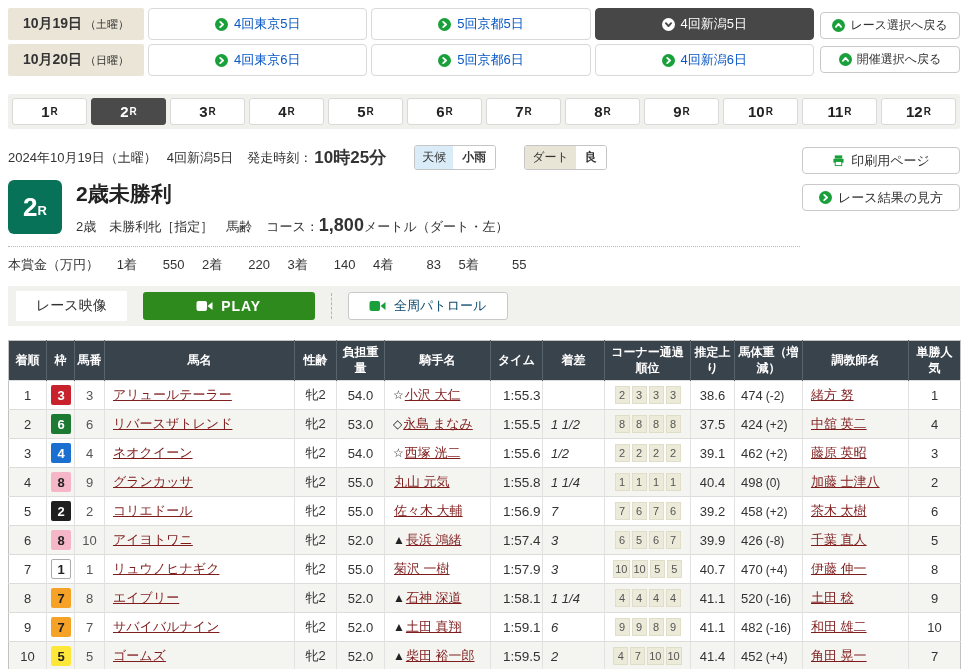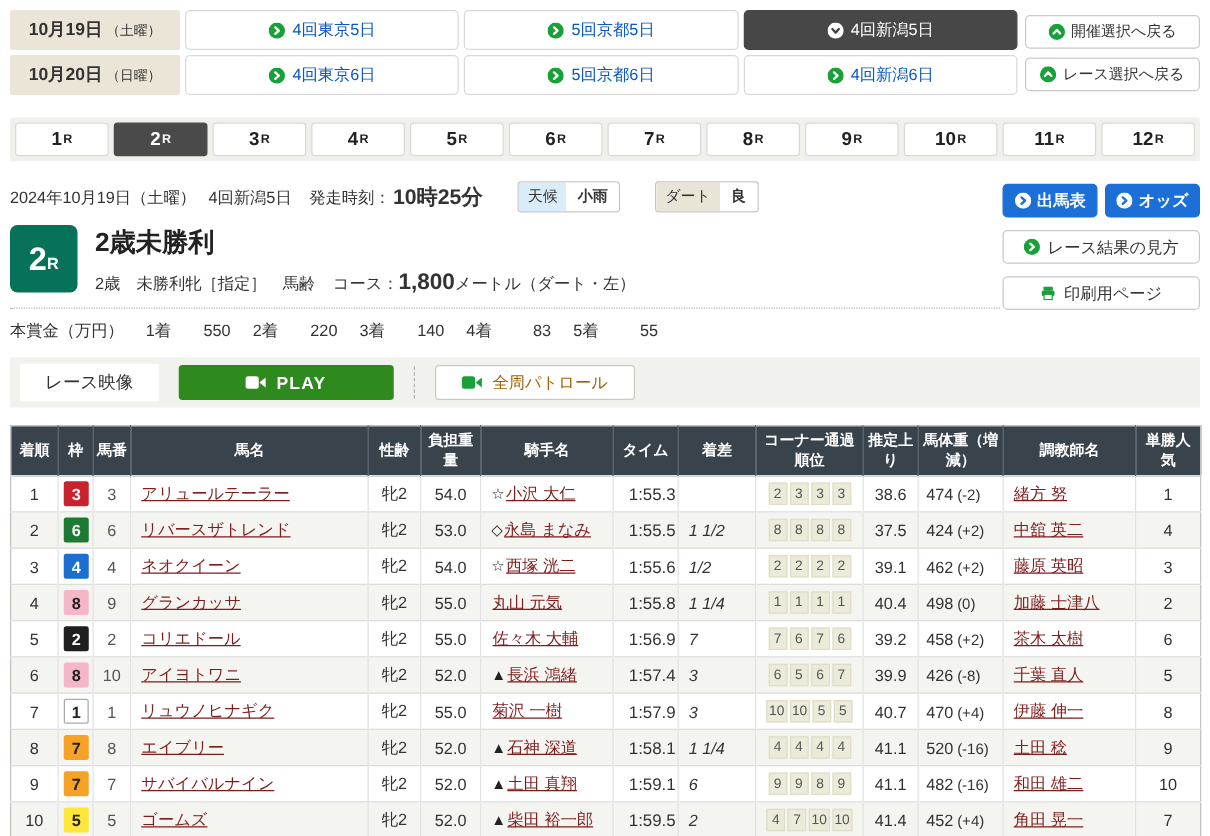--- a/index.html
+++ b/index.html
@@ -53,21 +53,21 @@
   .blue-row { display:flex; gap:6px; }
   .blue-btn { flex:1; height:27px; background:#1b6fd6; border:1px solid #1b6fd6; border-radius:4px; color:#fff; font-weight:700; font-size:13px; display:flex; align-items:center; justify-content:center; gap:5px; cursor:pointer; font-family:inherit; }
   .blue-btn .ic-bg { fill:#fff; } .blue-btn .ic-chev { stroke:#1b6fd6; }
   .white-btn { height:27px; background:#fff; border:1px solid #c9c9c9; border-radius:4px; font-size:13px; color:#333; display:flex; align-items:center; justify-content:center; gap:6px; cursor:pointer; font-family:inherit; }
 
   
   .video-bar { margin-top:12px; background:#f1f1ee; padding:5px 8px; display:flex; align-items:center; gap:16px; }
   .video-label { background:#fff; padding:6px 20px; font-size:14px; }
   .play-btn { width:172px; height:28px; background:#2e8a1d; border:none; border-radius:3px; color:#fff; font-weight:700; font-size:14px; letter-spacing:1px; display:flex; align-items:center; justify-content:center; gap:8px; cursor:pointer; font-family:inherit; }
   .vdash { width:0; height:26px; border-left:1px dashed #b5b5b5; }
-  .patrol-btn { width:160px; height:28px; background:#fff; border:1px solid #c9c9c9; border-radius:3px; font-size:13px; color:#a16207; display:flex; align-items:center; justify-content:center; gap:8px; cursor:pointer; font-family:inherit; }
+  .patrol-btn { width:160px; height:28px; background:#fff; border:1px solid #c9c9c9; border-radius:3px; font-size:13px; color:#0c4a6e; display:flex; align-items:center; justify-content:center; gap:8px; cursor:pointer; font-family:inherit; }
 
   
   .results { margin-top:14px; width:100%; border-collapse:collapse; table-layout:fixed; border:1px solid #c2c2c2; }
   .results th { background:#39434c; color:#fff; font-size:12px; font-weight:700; padding:4px 2px; border-left:1px solid #59636c; line-height:1.3; text-align:center; }
   .results th:first-child { border-left:none; }
   .results td { border-top:1px solid #dcdcdc; border-left:1px solid #e2e2e2; font-size:13px; padding:3px 4px; height:29px; }
   .results td:first-child { border-left:none; }
   .results tbody tr:nth-child(even) td { background:#f4f4f1; }
   td.c-pos, td.c-frame, td.c-num, td.c-sexage, td.c-wt, td.c-last, td.c-pop { text-align:center; }
   td.c-num { color:#555; }
@@ -155,28 +155,28 @@
   </button>
           </div>
   </div>
       </div>
     <div class="day-right">
       <button class="back-btn">
         <svg width="13" height="13" viewBox="0 0 14 14">
             <circle class="ic-bg" cx="7" cy="7" r="7"></circle>
             <path class="ic-chev" d="M5.6 4.2 L8.7 7 L5.6 9.8"></path>
           </svg>
-        <span>開催選択へ戻る</span>
+        <span>レース選択へ戻る</span>
       </button>
       <button class="back-btn">
         <svg width="13" height="13" viewBox="0 0 14 14">
             <circle class="ic-bg" cx="7" cy="7" r="7"></circle>
             <path class="ic-chev" d="M5.6 4.2 L8.7 7 L5.6 9.8"></path>
           </svg>
-        <span>レース選択へ戻る</span>
+        <span>開催選択へ戻る</span>
       </button>
     </div>
   </div>
 
   <div class="race-tabs" id="race-tabs">
       <button class="race-tab">
     <span class="tn">1</span>
         <span class="tr">R</span>
   </button>
       <button class="race-tab active">
@@ -267,50 +267,34 @@
   </span><span class="prize-item">
     <span class="prize-place">4着</span>
     <span class="prize-amt">83</span>
   </span><span class="prize-item">
     <span class="prize-place">5着</span>
     <span class="prize-amt">55</span>
   </span></span>
     </div>
 
     <div class="header-actions">
-      <div class="blue-row">
-        <button class="blue-btn">
-          <svg width="13" height="13" viewBox="0 0 14 14">
-              <circle class="ic-bg" cx="7" cy="7" r="7"></circle>
-              <path class="ic-chev" d="M5.6 4.2 L8.7 7 L5.6 9.8"></path>
-            </svg>
-          <span>出馬表</span>
-        </button>
-        <button class="blue-btn">
-          <svg width="13" height="13" viewBox="0 0 14 14">
-              <circle class="ic-bg" cx="7" cy="7" r="7"></circle>
-              <path class="ic-chev" d="M5.6 4.2 L8.7 7 L5.6 9.8"></path>
-            </svg>
-          <span>オッズ</span>
-        </button>
-      </div>
-      <button class="white-btn">
-        <svg width="13" height="13" viewBox="0 0 14 14">
-            <circle class="ic-bg" cx="7" cy="7" r="7"></circle>
-            <path class="ic-chev" d="M5.6 4.2 L8.7 7 L5.6 9.8"></path>
-          </svg>
-        <span>レース結果の見方</span>
-      </button>
       <button class="white-btn">
         <svg width="13" height="13" viewBox="0 0 14 14">
             <rect x="3" y="1.5" width="8" height="3.5" fill="#19a03a"></rect>
             <rect x="1.5" y="5" width="11" height="4.5" rx="1" fill="#19a03a"></rect>
             <rect x="3.5" y="8" width="7" height="4.5" fill="#fff" stroke="#19a03a" stroke-width="1"></rect>
           </svg>
         <span>印刷用ページ</span>
+      </button>
+      <button class="white-btn">
+        <svg width="13" height="13" viewBox="0 0 14 14">
+            <circle class="ic-bg" cx="7" cy="7" r="7"></circle>
+            <path class="ic-chev" d="M5.6 4.2 L8.7 7 L5.6 9.8"></path>
+          </svg>
+        <span>レース結果の見方</span>
       </button>
     </div>
   </div>
 
   <div class="video-bar">
     <div class="video-label">レース映像</div>
     <button class="play-btn">
       <svg width="17" height="12" viewBox="0 0 17 12">
           <rect x="0.5" y="1" width="10.5" height="10" rx="2" fill="#fff"></rect>
           <path d="M11.5 6 L16.5 2 V10 Z" fill="#fff"></path>

